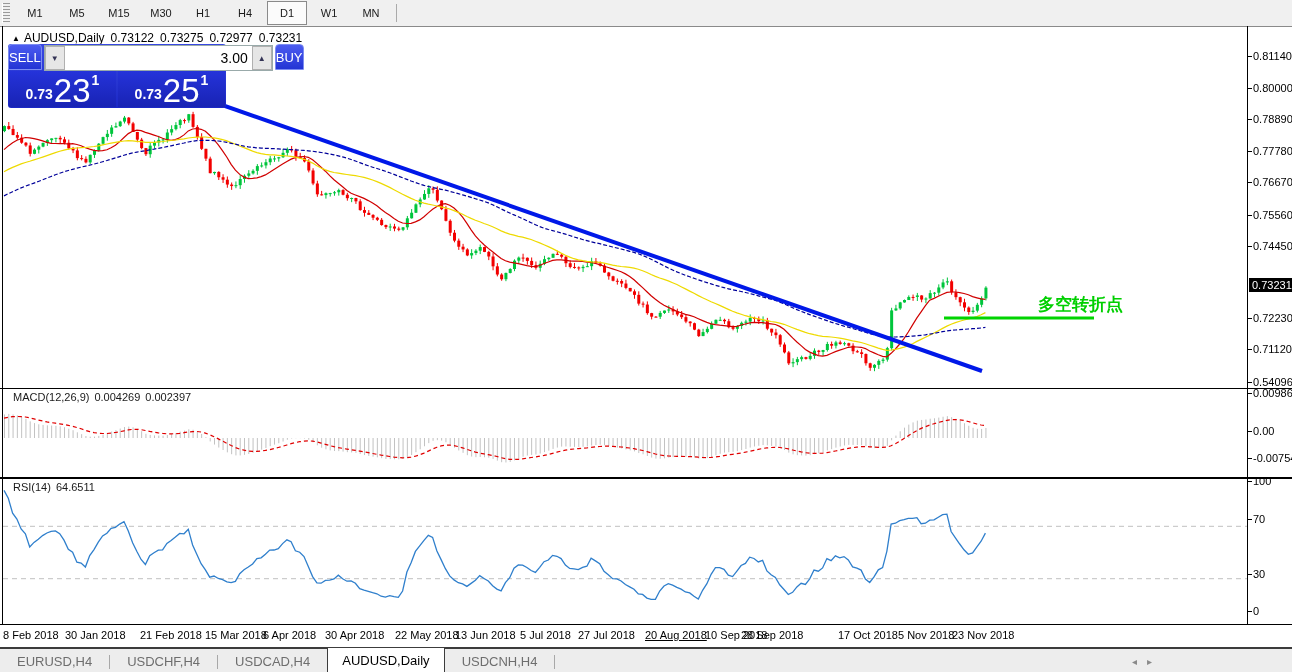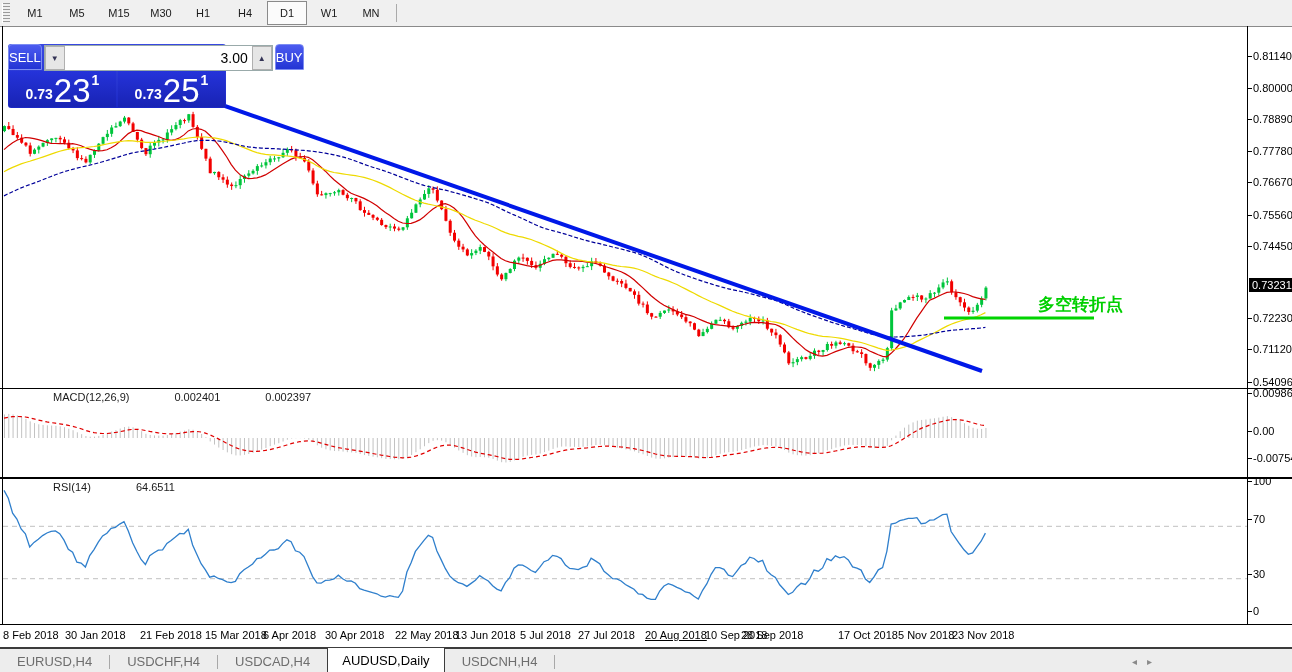--- a/index.html
+++ b/index.html
@@ -40,21 +40,21 @@
   #svg-main{top:26px;}
   #svg-macd{top:388px;}
   #svg-rsi{top:478px;}
   
   .ax-label{position:absolute;left:1253px;font-size:11px;color:#000;white-space:nowrap;}
   .ax-label::before{content:"";position:absolute;left:-5px;top:6px;width:4px;height:1px;background:#000;}
   .price-tag{position:absolute;left:1249px;width:43px;height:14px;background:#000;color:#fff;
              font-size:11px;line-height:14px;padding-left:3px;}
   .date-label{position:absolute;top:629px;font-size:11px;color:#000;white-space:nowrap;}
   .ind-label{position:absolute;left:13px;font-size:11px;color:#1a1a1a;white-space:nowrap;}
-  .ind-label span{margin-right:5px;margin-left:40px;}
+  .ind-label span{margin-right:5px;}
   .annotation{position:absolute;left:1038px;top:293px;font-size:17px;font-weight:bold;color:#00cf00;white-space:nowrap;}
   
   .tabbar{position:absolute;left:0;top:647px;width:1292px;height:25px;background:#ededed;
           border-top:2px solid #3c3c3c;display:flex;align-items:stretch;}
   .tab{display:flex;align-items:center;padding:0 17px;color:#6e6e6e;font-size:13px;cursor:pointer;white-space:nowrap;}
   .tab.active{background:#fff;color:#000;border-left:1px solid #3c3c3c;border-right:1px solid #3c3c3c;
               border-bottom:1px solid #3c3c3c;margin-top:-1px;padding:0 14px;}
   .tab-div{width:1px;height:14px;background:#a8a8a8;align-self:center;}
   .tab-arrows{position:absolute;right:130px;top:7px;color:#8a8a8a;font-size:10px;letter-spacing:10px;cursor:pointer;}
 </style>
@@ -792,20 +792,23 @@
   <svg id="svg-rsi" width="1292" height="147">
       <line x1="0" y1="0.5" x2="1292" y2="0.5" stroke="#000"></line>
       <line x1="0" y1="146.5" x2="1292" y2="146.5" stroke="#000"></line>
       <line x1="2.5" y1="0" x2="2.5" y2="147" stroke="#000"></line>
       <line x1="1247.5" y1="0" x2="1247.5" y2="147" stroke="#000"></line>
       <line x1="3" y1="48.3" x2="1247" y2="48.3" stroke="#c0c0c0" stroke-dasharray="5 4"></line>
       <line x1="3" y1="100.69999999999999" x2="1247" y2="100.69999999999999" stroke="#c0c0c0" stroke-dasharray="5 4"></line>
       <polyline points="4.0,12.4 8.3,20.3 12.6,35.2 16.9,41.0 21.1,50.9 25.4,55.9 29.7,68.9 34.0,64.4 38.3,61.2 42.6,57.6 46.9,55.0 51.1,53.4 55.4,52.9 59.7,55.7 64.0,62.1 68.3,71.2 72.6,74.2 76.9,84.2 81.1,85.1 85.4,89.1 89.7,77.5 94.0,71.6 98.3,64.2 102.6,58.0 106.9,55.2 111.1,50.3 115.4,49.3 119.7,46.1 124.0,43.6 128.3,53.0 132.6,64.8 136.9,73.5 141.1,81.5 145.4,86.5 149.7,77.6 154.0,74.7 158.3,72.2 162.6,71.8 166.9,65.4 171.1,62.5 175.4,59.1 179.7,55.4 184.0,55.8 188.3,51.2 192.6,67.0 196.9,76.6 201.1,85.7 205.4,91.8 209.7,99.2 214.0,98.0 218.3,100.5 222.6,101.6 226.9,103.9 231.1,104.6 235.4,103.4 239.7,95.7 244.0,91.8 248.3,89.0 252.6,86.0 256.9,80.6 261.1,79.8 265.4,76.2 269.7,72.1 274.0,72.0 278.3,70.6 282.6,65.6 286.9,61.8 291.1,63.7 295.4,72.8 299.7,74.2 304.0,78.6 308.3,88.4 312.6,98.6 316.9,104.8 321.1,105.2 325.4,102.4 329.7,102.2 334.0,100.9 338.3,97.2 342.6,100.8 346.9,103.2 351.1,102.9 355.4,105.3 359.7,110.7 364.0,112.2 368.3,113.3 372.6,114.7 376.9,115.8 381.1,118.2 385.4,119.1 389.7,117.7 394.0,118.7 398.3,119.3 402.6,113.0 406.9,94.0 411.1,84.7 415.4,73.4 419.7,67.9 424.0,62.3 428.3,57.3 432.6,59.4 436.9,73.0 441.1,81.6 445.4,90.7 449.7,97.9 454.0,101.9 458.3,104.7 462.6,105.9 466.9,108.4 471.1,105.4 475.4,102.3 479.7,97.6 484.0,100.5 488.3,103.0 492.6,107.8 496.9,111.1 501.1,112.9 505.4,104.6 509.7,99.7 514.0,90.2 518.3,87.0 522.6,87.1 526.9,89.5 531.1,92.5 535.4,94.4 539.7,89.3 544.0,83.7 548.3,82.0 552.6,77.4 556.9,78.3 561.1,80.6 565.4,87.1 569.7,90.4 574.0,90.9 578.3,91.6 582.6,89.4 586.9,88.2 591.1,80.1 595.4,82.9 599.7,85.7 604.0,93.3 608.3,96.8 612.6,100.7 616.9,100.9 621.1,103.0 625.4,106.5 629.7,108.9 634.0,111.2 638.3,116.0 642.6,116.4 646.9,120.1 651.1,121.4 655.4,121.4 659.7,113.0 664.0,108.0 668.3,105.7 672.6,107.2 676.9,109.4 681.1,111.2 685.4,114.0 689.7,114.9 694.0,118.3 698.3,121.1 702.6,112.3 706.9,105.7 711.1,96.3 715.4,89.7 719.7,89.7 724.0,91.3 728.3,97.2 732.6,98.6 736.9,93.1 741.1,87.5 745.4,85.4 749.7,79.2 754.0,80.5 758.3,83.9 762.6,82.4 766.9,92.9 771.1,96.8 775.4,99.4 779.7,106.8 784.0,111.5 788.3,116.5 792.6,114.3 796.9,108.9 801.1,105.3 805.4,106.4 809.7,100.8 814.0,92.0 818.3,93.2 822.6,89.9 826.9,80.6 831.1,82.7 835.4,77.8 839.7,79.8 844.0,78.6 848.3,82.0 852.6,88.9 856.9,90.1 861.1,92.1 865.4,101.1 869.7,104.5 874.0,98.9 878.3,91.8 882.6,89.6 886.9,73.1 891.1,46.1 895.4,45.2 899.7,42.6 904.0,41.7 908.3,40.4 912.6,40.4 916.9,39.7 921.1,45.7 925.4,45.2 929.7,42.2 934.0,41.9 938.3,39.2 942.6,36.7 946.9,36.2 951.1,53.5 955.4,59.8 959.7,66.0 964.0,71.8 968.3,76.3 972.6,74.9 976.9,68.9 981.1,63.2 985.4,55.1 " fill="none" stroke="#2f7fcc" stroke-width="1.3"></polyline>
     </svg>
 
+  <div class="chart-header">
+    <span class="tri">▲</span><span>AUDUSD,Daily</span><span>0.73122</span><span>0.73275</span><span>0.72977</span><span>0.73231</span>
+  </div>
 
   <div class="trade-panel">
     <div class="tp-row1">
       <div class="tp-btn">SELL</div>
       <div class="tp-spin">
         <div class="spin-btn">▼</div>
         <input readonly="" value="3.00" style="">
         <div class="spin-btn">▲</div>
       </div>
       <div class="tp-btn">BUY</div>
@@ -818,21 +821,21 @@
       </div>
       <div class="tp-price">
         <span class="sm">0.73</span>
         <span class="big">25</span>
         <span class="sup">1</span>
       </div>
     </div>
   </div>
 
   <div class="ind-label" style="top:391px">
-    <span>MACD(12,26,9)</span><span>0.002401</span><span>0.002397</span>
+    <span>MACD(12,26,9)</span><span>0.004269</span><span>0.002397</span>
   </div>
   <div class="ind-label" style="top:481px">
     <span>RSI(14)</span><span>64.6511</span>
   </div>
 
   <div class="annotation">多空转折点</div>
 
   <div id="price-axis">
       <div class="ax-label" style="top: 50px;">0.81140</div>
       <div class="ax-label" style="top: 82px;">0.80000</div>

